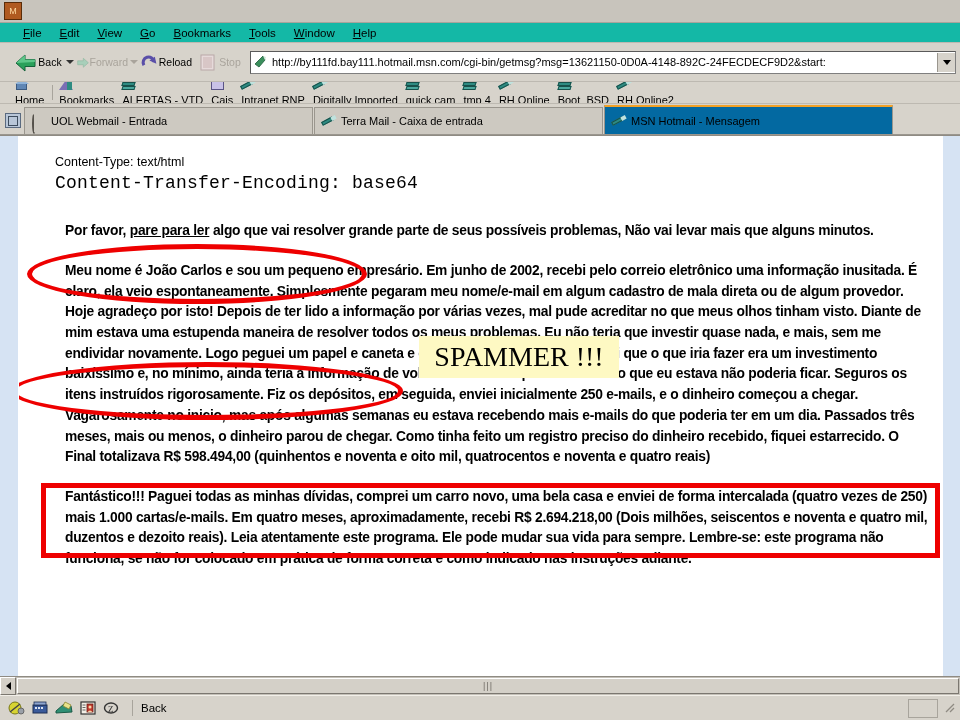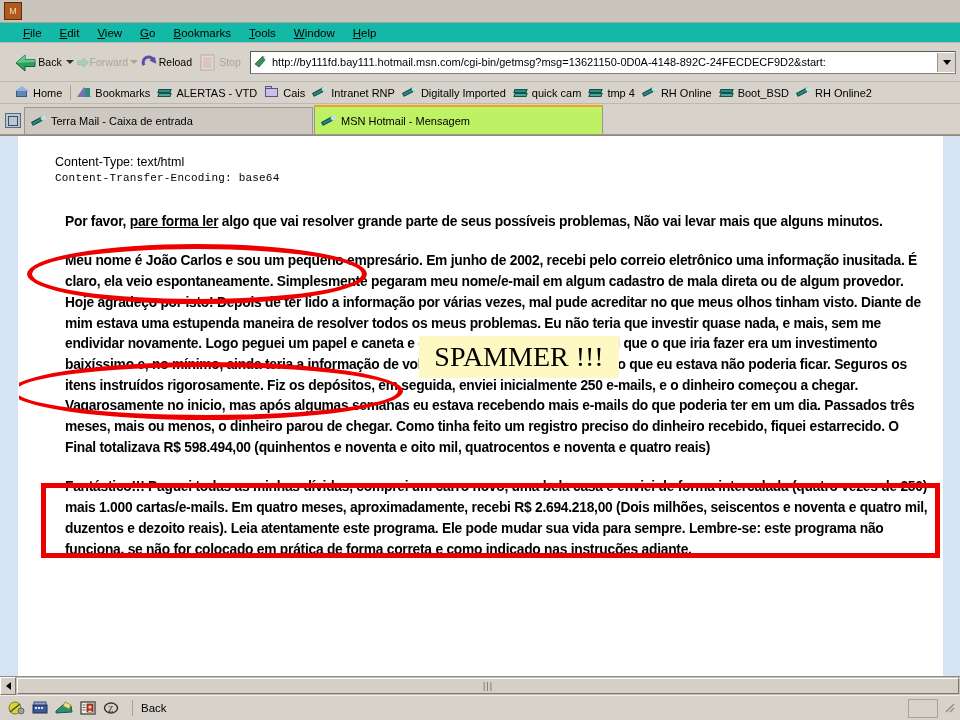--- a/index.html
+++ b/index.html
@@ -69,21 +69,21 @@
     border-left:1px solid #9a968e;display:flex;align-items:center;justify-content:center;
   }
   .url-drop .dt{width:0;height:0;border-left:4px solid transparent;border-right:4px solid transparent;border-top:5px solid #000;}
 
   
   .bmbar{
     height:21px;flex:0 0 21px;display:flex;align-items:center;
     background:#d7d3cb;border-bottom:1px solid #bdb9b1;
     padding-left:12px;overflow:hidden;
   }
-  .bm{display:flex;align-items:flex-end;padding:0 5px 0 3px;cursor:default;white-space:nowrap;}
+  .bm{display:flex;align-items:flex-start;padding:0 5px 0 3px;cursor:default;white-space:nowrap;flex-direction:column;}
   .bm .bmlbl{font-size:11px;color:#000;}
   .bmsep{width:1px;height:15px;background:#a8a49c;margin:0 3px;flex:0 0 1px;}
   .bmico{width:15px;height:13px;flex:0 0 15px;margin-right:3px;position:relative;}
 
   
   .ico-house{width:14px;height:12px;position:relative;}
   .ico-house:before{content:"";position:absolute;left:1px;top:4px;width:11px;height:7px;background:#5f86b5;border:1px solid #3b5a80;box-sizing:border-box;}
   .ico-house:after{content:"";position:absolute;left:0px;top:0px;border-left:7px solid transparent;border-right:7px solid transparent;border-bottom:5px solid #8fb3d9;}
   
   .ico-pen{width:14px;height:12px;position:relative;overflow:hidden;}
@@ -114,40 +114,40 @@
   }
   .tabctl .sq{width:14px;height:13px;background:#b8c6d8;border:1px solid #5a6a80;position:relative;}
   .tabctl .sq:after{content:"";position:absolute;left:2px;top:2px;width:8px;height:8px;border:1px solid #3d4c5e;}
   .tab{
     height:26px;display:flex;align-items:center;
     background:#cdc9c1;border:1px solid #9a968e;border-bottom:none;
     padding:0 10px 0 7px;margin-right:1px;cursor:default;
     min-width:0;overflow:hidden;white-space:nowrap;
   }
   .tab .tlbl{font-size:11px;color:#000;}
-  .tab.active{background:#bef264;border-top:2px solid #f2a127;height:27px;}
+  .tab.active{background:#0369a1;border-top:2px solid #f2a127;height:27px;}
   .tabico{width:14px;height:12px;flex:0 0 14px;margin-right:5px;position:relative;}
   
   .ico-spin{width:12px;height:12px;border:2px solid #55514b;border-radius:50%;border-right-color:transparent;border-top-color:transparent;box-sizing:border-box;}
 
   
   .content{
     flex:1;position:relative;overflow:hidden;background:#ffffff;
     border-top:1px solid #8f8b83;
     display:flex;
   }
   .pad-left{width:18px;flex:0 0 18px;background:#d6e3f3;border-right:1px solid #ffffff;}
   .pad-right{width:17px;flex:0 0 17px;background:#d6e3f3;}
   .page{
     flex:1;position:relative;background:#ffffff;overflow:hidden;
     padding:8px;
   }
   .hdrs{padding:10px 0 0 28px;}
   .hdr1{font-size:12.5px;color:#000;font-family:"Liberation Sans",sans-serif;line-height:1.35;}
-  .hdr2{font-size:11px;color:#000;font-family:"Liberation Mono",monospace;line-height:1.35;letter-spacing:0.2px;}
+  .hdr2{font-size:18px;color:#000;font-family:"Liberation Mono",monospace;line-height:1.35;letter-spacing:0.2px;}
 
   .body-copy{
     padding:0 6px 0 38px;
     margin-top:26px;
     font-family:"Liberation Sans",sans-serif;
     font-weight:bold;
     font-size:13.8px;
     line-height:20.7px;
     color:#000;
     letter-spacing:-0.25px;
@@ -322,20 +322,24 @@
       <span class="bmico"><span class="ico-pen"></span></span>
       <span class="bmlbl">RH Online2</span>
     </div>
   </div>
 
   <div class="tabbar">
     <div class="tabctl">
         <div class="sq"></div>
       </div>
 
+    <div class="tab" style="width:270px">
+      <span class="tabico"><span class="ico-spin"></span></span>
+      <span class="tlbl">UOL Webmail - Entrada</span>
+    </div>
 
     <div class="tab" style="width:270px">
       <span class="tabico"><span class="ico-pen"></span></span>
       <span class="tlbl">Terra Mail - Caixa de entrada</span>
     </div>
 
     <div class="tab active" style="width:270px">
       <span class="tabico"><span class="ico-pen"></span></span>
       <span class="tlbl">MSN Hotmail - Mensagem</span>
     </div>
@@ -346,21 +350,21 @@
     <div class="pad-left"></div>
 
     <div class="page">
 
       <div class="hdrs">
         <div class="hdr1">Content-Type: text/html</div>
         <div class="hdr2">Content-Transfer-Encoding: base64</div>
       </div>
 
       <div class="body-copy">
-        <p class="para"><span>Por favor, </span><u>pare forma ler</u><span> algo que vai resolver grande parte de seus possíveis problemas, Não vai levar mais que alguns minutos.</span></p>
+        <p class="para"><span>Por favor, </span><u>pare para ler</u><span> algo que vai resolver grande parte de seus possíveis problemas, Não vai levar mais que alguns minutos.</span></p>
 
         <p class="para">Meu nome é João Carlos e sou um pequeno empresário. Em junho de 2002, recebi pelo correio eletrônico uma informação inusitada. É claro, ela veio espontaneamente. Simplesmente pegaram meu nome/e-mail em algum cadastro de mala direta ou de algum provedor. Hoje agradeço por isto!  Depois de ter lido a informação por várias vezes, mal pude acreditar no que meus olhos tinham visto. Diante de mim estava uma estupenda maneira de resolver todos os meus problemas. Eu não teria que investir quase nada, e mais, sem me endividar novamente. Logo peguei um papel e caneta e comecei a fazer contas. Conclui que o que iria fazer era um investimento baixíssimo e, no mínimo, ainda teria a informação de volta. Pensei: Por que não? Pior do que eu estava não poderia ficar. Seguros os itens instruídos rigorosamente. Fiz os depósitos, em seguida, enviei inicialmente 250 e-mails, e o dinheiro começou a chegar. Vagarosamente no inicio, mas após algumas semanas eu estava recebendo mais e-mails do que poderia ter em um dia. Passados três meses, mais ou menos, o dinheiro parou de chegar. Como tinha feito um registro preciso do dinheiro recebido, fiquei estarrecido. O Final totalizava R$ 598.494,00 (quinhentos e noventa e oito mil, quatrocentos e noventa e quatro reais)</p>
 
         <p class="para">Fantástico!!! Paguei todas as minhas dívidas, comprei um carro novo, uma bela casa e enviei de forma intercalada (quatro vezes de 250) mais 1.000 cartas/e-mails. Em quatro meses, aproximadamente, recebi R$ 2.694.218,00 (Dois milhões, seiscentos e noventa e quatro mil, duzentos e dezoito reais). Leia atentamente este programa. Ele pode mudar sua vida para sempre. Lembre-se: este programa não funciona, se não for colocado em prática de forma correta e como indicado nas instruções adiante.</p>
 
       </div>
 
       <div class="ellipse" style="left:8px;top:108px;width:330px;height:50px;"></div>
 
       <div class="ellipse" style="left:-8px;top:226px;width:382px;height:48px;"></div>

